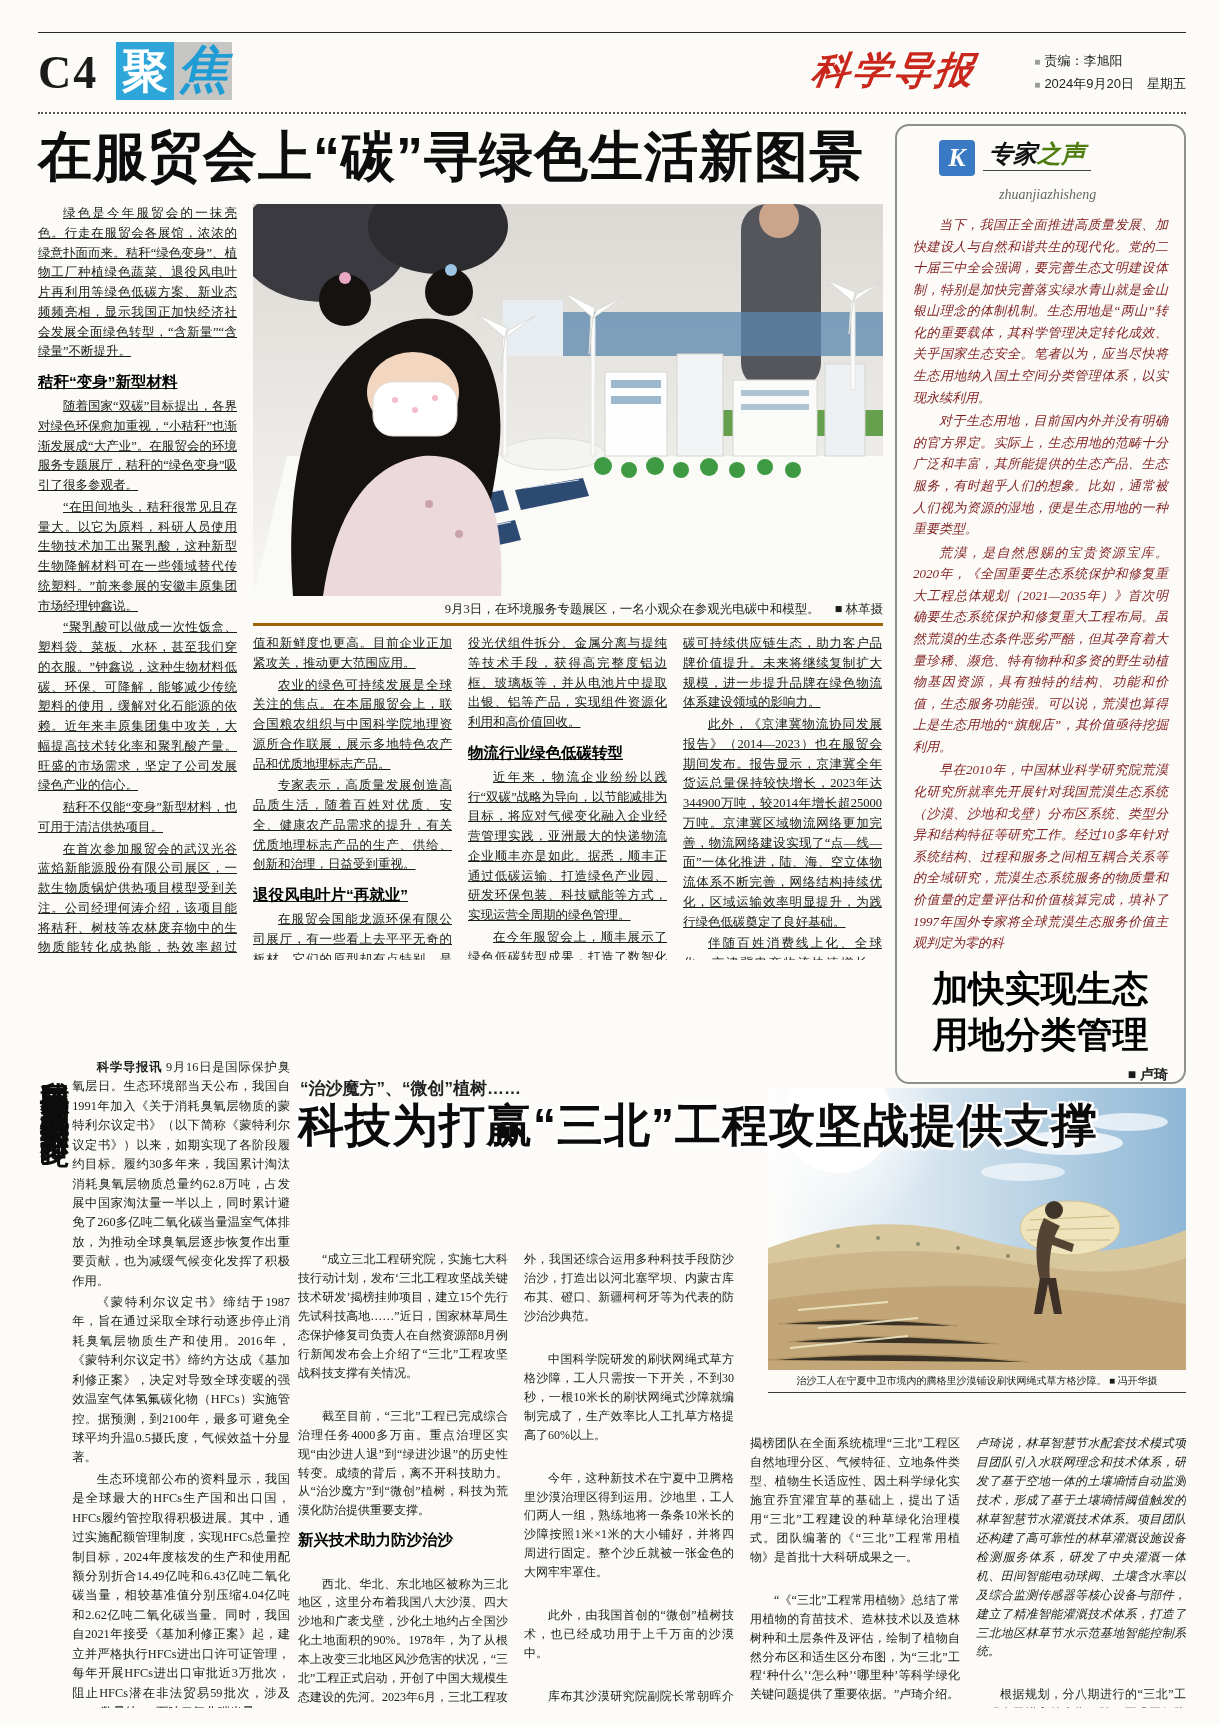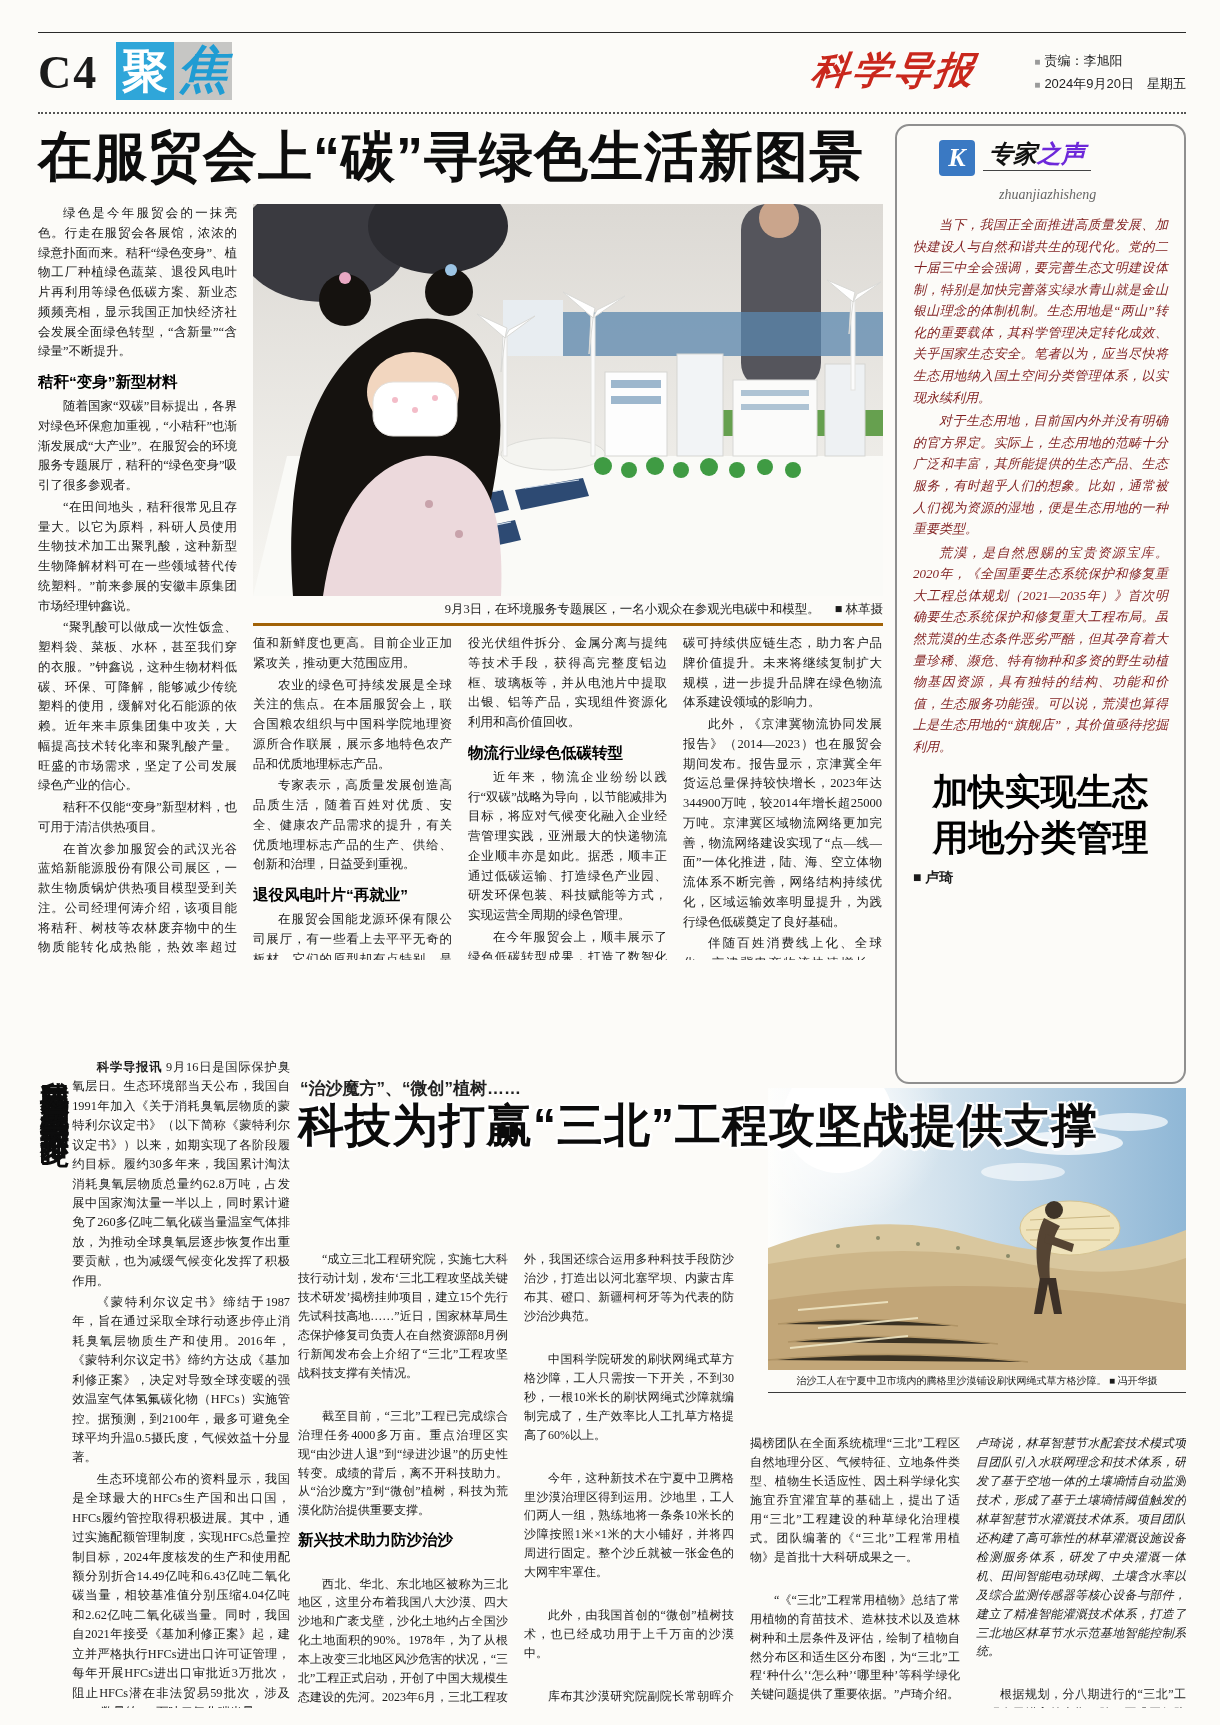--- a/index.html
+++ b/index.html
@@ -20,40 +20,40 @@
   .hdr-meta .sq{color:#9a9a9a;font-size:10px;margin-right:4px;}
   .hdr-rule{position:absolute;left:38px;top:112px;width:1148px;border-top:2px dotted #555;}
   
   p{margin:0 0 2px;text-indent:2em;text-align:justify;font-size:12.5px;line-height:1.58;}
   h3.sub{margin:10px 0 5px;text-indent:0;font:700 15.5px/1.3 "Liberation Sans","DejaVu Sans",sans-serif;color:#000;}
   
   .main{position:absolute;left:38px;top:120px;width:845px;height:842px;}
   .main-headline{font:900 54px/72px "Liberation Sans","DejaVu Sans",sans-serif;color:#0d0d0d;
       letter-spacing:1px;white-space:nowrap;}
   .main-cols{position:absolute;left:0;top:84px;width:845px;height:756px;display:flex;gap:16px;}
-  .mcol{width:199px;overflow:hidden;height:100%;}
+  .mcol{width:199px;overflow:hidden;height:100%;text-decoration:underline;}
   .mcol.pad{padding-top:430px;box-sizing:border-box;}
   .m-photo{position:absolute;left:215px;top:84px;width:630px;}
   .m-photo svg{display:block;}
   .photo-cap{margin-top:5px;text-align:right;font-size:12.5px;text-indent:0;
       border-bottom:3px solid #a16207;padding-bottom:5px;}
   .photo-cap .credit{margin-left:12px;}
   
   .expert{position:absolute;left:895px;top:124px;width:291px;height:960px;box-sizing:border-box;
       border:2px solid #8f8f8f;border-radius:14px;padding:14px 16px;overflow:hidden;}
   .ex-head{display:flex;align-items:flex-start;gap:8px;margin:0 0 10px 26px;}
   .k-logo{width:36px;height:36px;background:#3a79c3;border-radius:4px;color:#fff;text-align:center;
       font:italic 900 26px/36px "Liberation Serif",serif;flex:0 0 auto;}
   .ex-title{border-bottom:1.5px solid #444;padding:0 6px 2px;}
   .ex-title .t1{font:italic 900 24px/28px "Liberation Serif",serif;color:#111;}
-  .ex-title .t2{font:italic 900 24px/28px "Liberation Serif",serif;color:#6d28d9;}
+  .ex-title .t2{font:italic 900 24px/28px "Liberation Serif",serif;color:#4d7c0f;}
   .ex-pinyin{font:italic 14px/18px "Liberation Serif",serif;color:#666;margin-left:86px;margin-bottom:10px;}
   .expert p{font-style:italic;font-size:13px;line-height:1.66;color:#7f1d1d;}
   .ex-headline{margin:12px 2px 6px;text-align:center;font:900 36px/46px "Liberation Sans","DejaVu Sans",sans-serif;color:#000000;}
-  .ex-byline{text-align:left;font:700 14px/20px "Liberation Sans","DejaVu Sans",sans-serif;margin-bottom:8px;}
+  .ex-byline{text-align:right;font:700 14px/20px "Liberation Sans","DejaVu Sans",sans-serif;margin-bottom:8px;}
   
   .ozone{position:absolute;left:38px;top:1058px;width:252px;height:650px;display:flex;}
   .oz-vhead{writing-mode:vertical-rl;text-orientation:upright;height:100%;
       font:900 29px/1.18 "Liberation Sans","DejaVu Sans",sans-serif;letter-spacing:3px;color:#0d0d0d;flex:0 0 auto;}
   .oz-body{flex:1;overflow:hidden;height:100%;}
   .oz-body p{font-size:12.3px;}
   
   .sanbei{position:absolute;left:298px;top:1058px;width:888px;height:650px;}
   .sb-kicker{position:absolute;left:2px;top:20px;font:700 17px/22px "Liberation Sans","DejaVu Sans",sans-serif;color:#222;}
   .sb-headline{position:absolute;left:0;top:36px;width:100%;z-index:3;white-space:nowrap;
@@ -213,20 +213,21 @@
         <div class="ex-title">
           <span class="t1">专家</span><span class="t2">之声</span>
         </div>
       </div>
     </div>
     <div class="ex-pinyin">zhuanjiazhisheng</div>
     <div>
         <p>当下，我国正全面推进高质量发展、加快建设人与自然和谐共生的现代化。党的二十届三中全会强调，要完善生态文明建设体制，特别是加快完善落实绿水青山就是金山银山理念的体制机制。生态用地是“两山”转化的重要载体，其科学管理决定转化成效、关乎国家生态安全。笔者以为，应当尽快将生态用地纳入国土空间分类管理体系，以实现永续利用。</p>
         <p>对于生态用地，目前国内外并没有明确的官方界定。实际上，生态用地的范畴十分广泛和丰富，其所能提供的生态产品、生态服务，有时超乎人们的想象。比如，通常被人们视为资源的湿地，便是生态用地的一种重要类型。</p>
         <p>荒漠，是自然恩赐的宝贵资源宝库。2020年，《全国重要生态系统保护和修复重大工程总体规划（2021—2035年）》首次明确要生态系统保护和修复重大工程布局。虽然荒漠的生态条件恶劣严酷，但其孕育着大量珍稀、濒危、特有物种和多资的野生动植物基因资源，具有独特的结构、功能和价值，生态服务功能强。可以说，荒漠也算得上是生态用地的“旗舰店”，其价值亟待挖掘利用。</p>
+        <p>早在2010年，中国林业科学研究院荒漠化研究所就率先开展针对我国荒漠生态系统（沙漠、沙地和戈壁）分布区系统、类型分异和结构特征等研究工作。经过10多年针对系统结构、过程和服务之间相互耦合关系等的全域研究，荒漠生态系统服务的物质量和价值量的定量评估和价值核算完成，填补了1997年国外专家将全球荒漠生态服务价值主观判定为零的科</p>
       </div>
     <div class="ex-headline">加快实现生态用地分类管理</div>
     <div class="ex-byline">■ 卢琦</div>
 
   </div>
 
   <div class="ozone">
     <div class="oz-vhead">我国累计淘汰消耗臭氧层物质约六十二万多吨</div>
     <div class="oz-body">
         <p><b>科学导报讯</b> 9月16日是国际保护臭氧层日。生态环境部当天公布，我国自1991年加入《关于消耗臭氧层物质的蒙特利尔议定书》（以下简称《蒙特利尔议定书》）以来，如期实现了各阶段履约目标。履约30多年来，我国累计淘汰消耗臭氧层物质总量约62.8万吨，占发展中国家淘汰量一半以上，同时累计避免了260多亿吨二氧化碳当量温室气体排放，为推动全球臭氧层逐步恢复作出重要贡献，也为减缓气候变化发挥了积极作用。</p>

